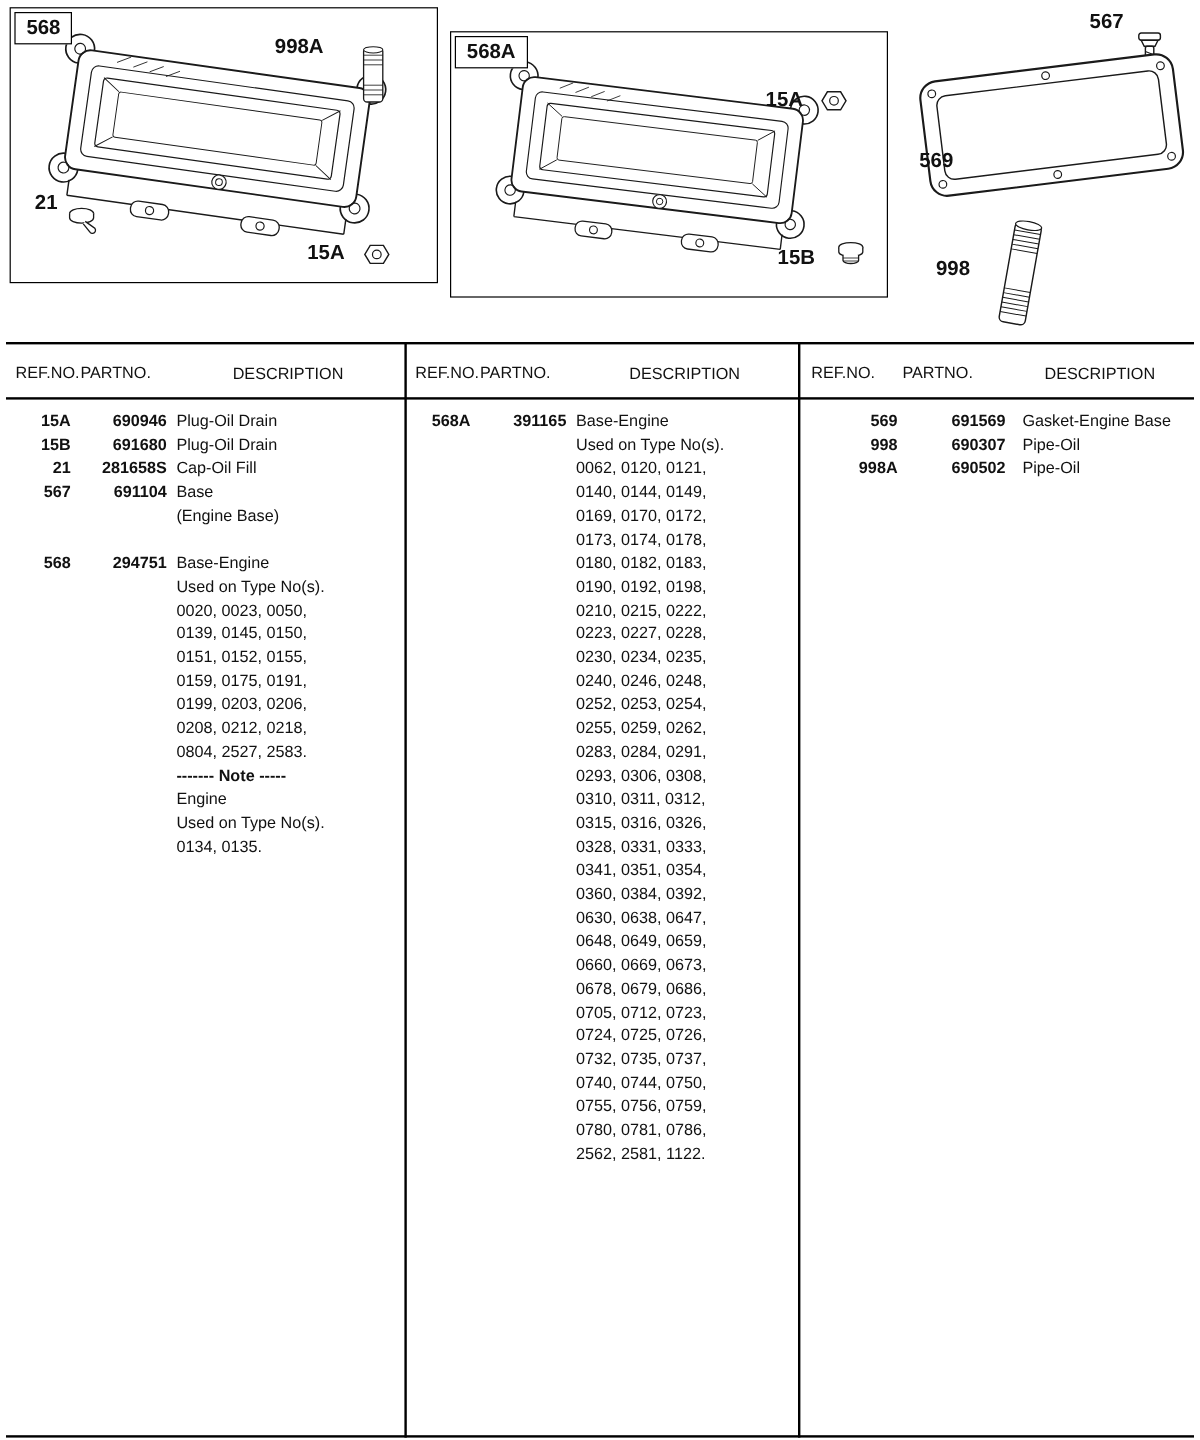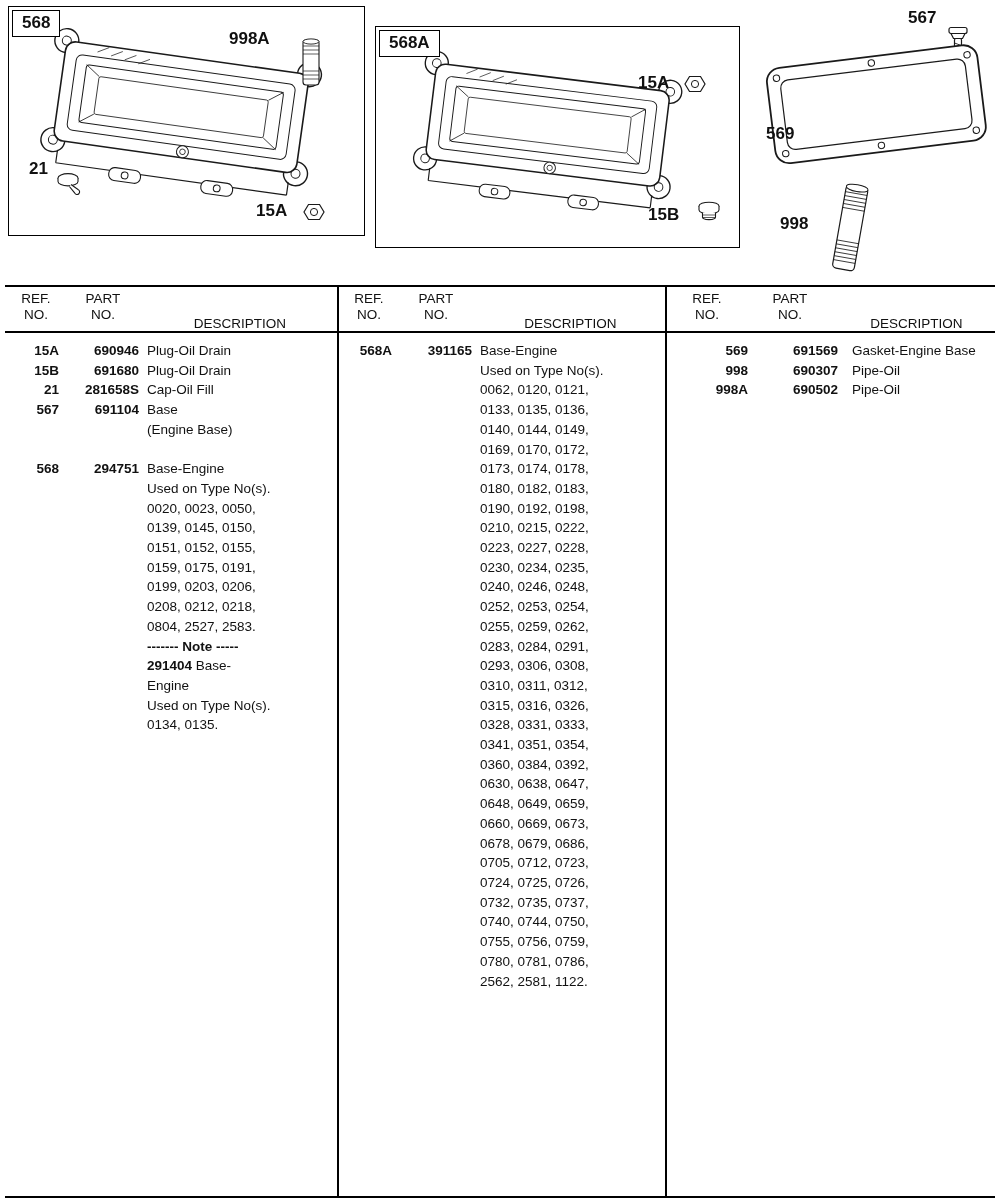--- a/index.html
+++ b/index.html
@@ -60,26 +60,26 @@
     height: 46px;
     line-height: 15.5px;
   }
   .tcol.col-3 .t-header,
   .tcol.col-3 .t-line {
     grid-template-columns: 62px 76px 1fr;
     column-gap: 14px;
     padding-left: 10px;
   }
   .h-ref, .h-part {
-    display: flex; flex-direction: column;
+    display: flex; flex-direction: row;
     align-items: center; justify-content: flex-start;
   }
   .h-desc {
     display: flex; align-items: flex-end; justify-content: center;
-    padding-bottom: 0px;
+    padding-bottom: 12px;
   }
   .t-body { padding: 10px 2px 0 8px; }
   .tcol.col-3 .t-body { padding-left: 10px; }
   .t-line {
     display: grid;
     grid-template-columns: 46px 72px 1fr;
     column-gap: 8px;
     line-height: 19.7px;
   }
   .c-ref  { text-align: right; font-weight: bold; white-space: nowrap; }
@@ -308,25 +308,20 @@
             <span class="c-desc">0804, 2527, 2583.</span>
           </div>
           <div class="t-line">
             <span class="c-ref"></span>
             <span class="c-part"></span>
             <span class="c-desc"><b>------- Note -----</b></span>
           </div>
           <div class="t-line">
             <span class="c-ref"></span>
             <span class="c-part"></span>
-            <span class="c-desc"><b>291404</b> Base-</span>
-          </div>
-          <div class="t-line">
-            <span class="c-ref"></span>
-            <span class="c-part"></span>
             <span class="c-desc">Engine</span>
           </div>
           <div class="t-line">
             <span class="c-ref"></span>
             <span class="c-part"></span>
             <span class="c-desc">Used on Type No(s).</span>
           </div>
           <div class="t-line">
             <span class="c-ref"></span>
             <span class="c-part"></span>
@@ -361,25 +356,20 @@
             <span class="c-desc">Used on Type No(s).</span>
           </div>
           <div class="t-line">
             <span class="c-ref"></span>
             <span class="c-part"></span>
             <span class="c-desc">0062, 0120, 0121,</span>
           </div>
           <div class="t-line">
             <span class="c-ref"></span>
             <span class="c-part"></span>
-            <span class="c-desc">0133, 0135, 0136,</span>
-          </div>
-          <div class="t-line">
-            <span class="c-ref"></span>
-            <span class="c-part"></span>
             <span class="c-desc">0140, 0144, 0149,</span>
           </div>
           <div class="t-line">
             <span class="c-ref"></span>
             <span class="c-part"></span>
             <span class="c-desc">0169, 0170, 0172,</span>
           </div>
           <div class="t-line">
             <span class="c-ref"></span>
             <span class="c-part"></span>

